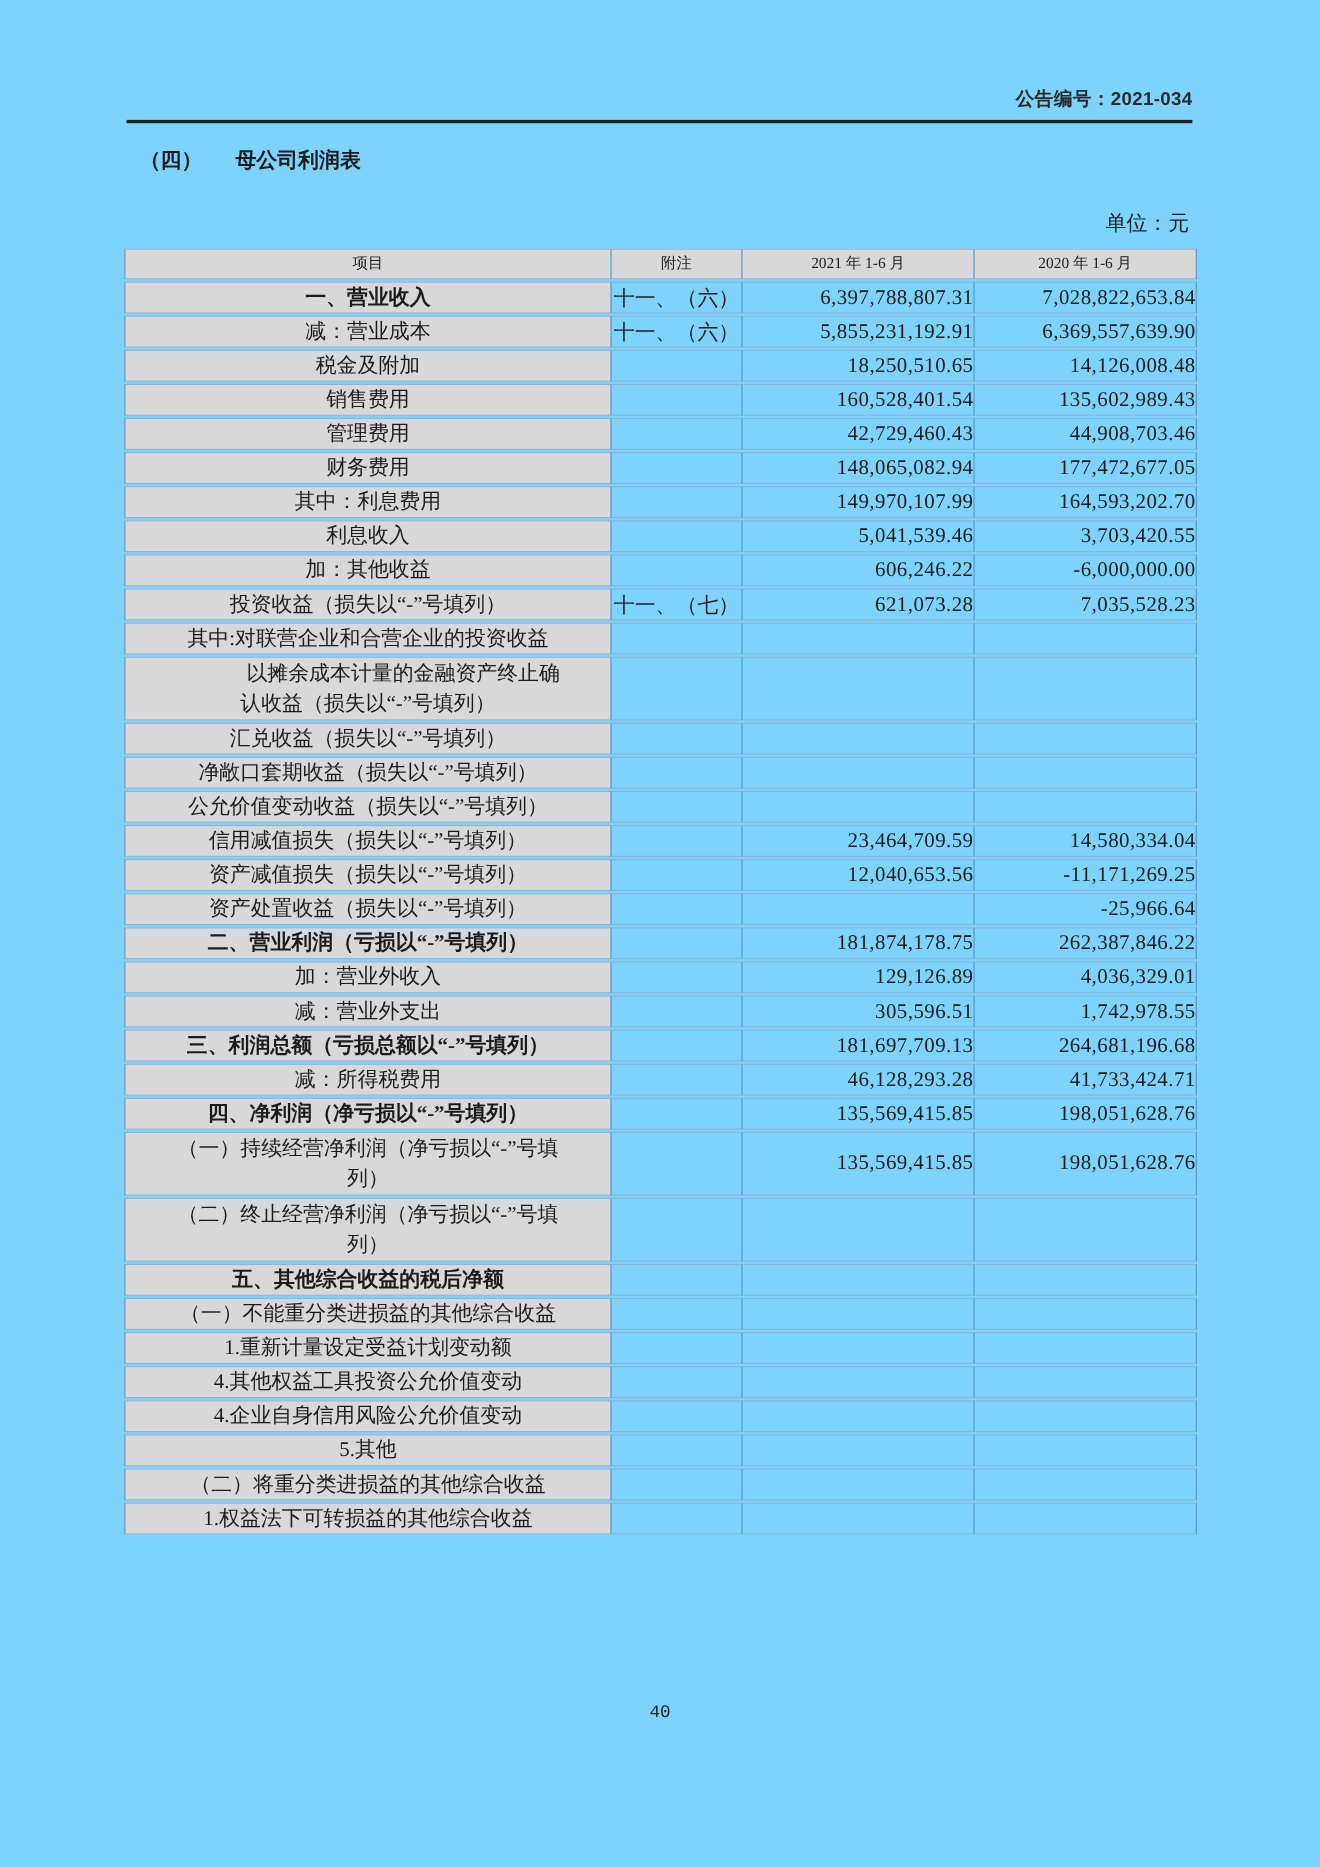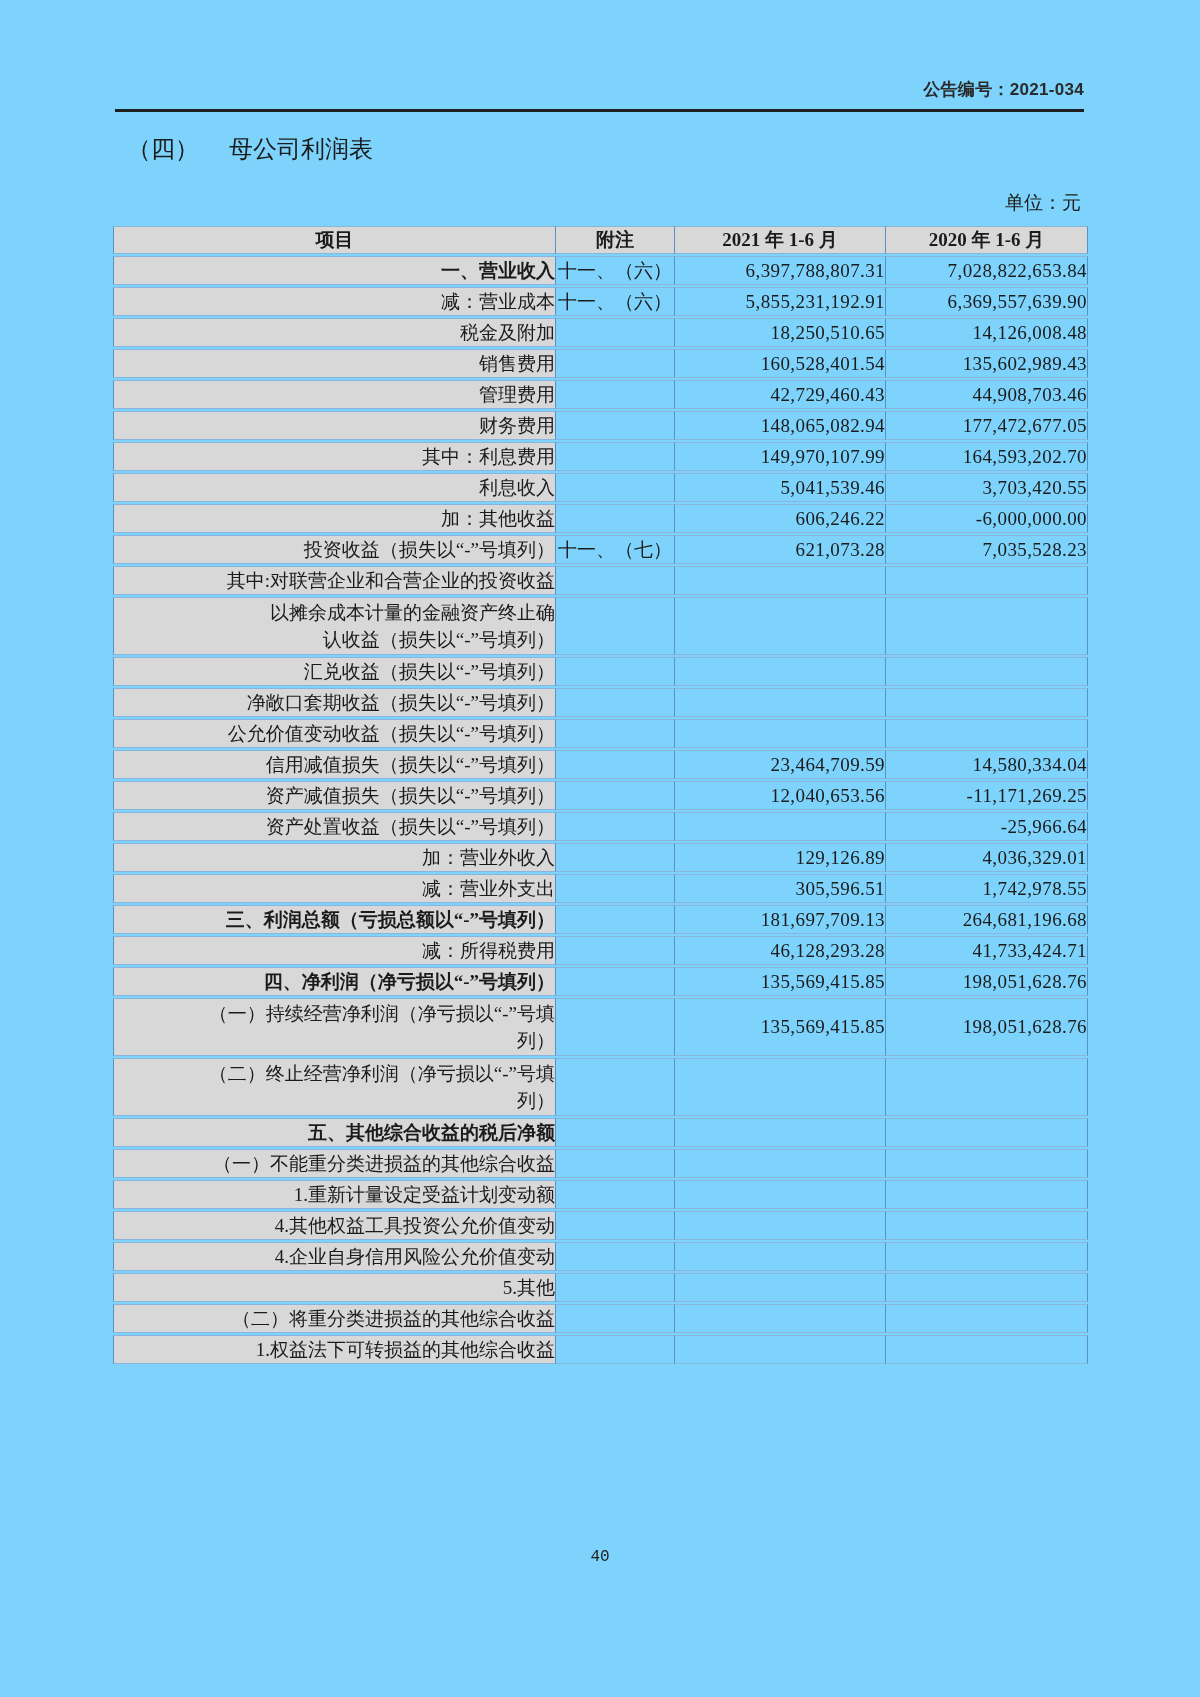--- a/index.html
+++ b/index.html
@@ -23,21 +23,21 @@
     position:absolute;top:78px;right:116px;
     font-family:"Liberation Sans","DejaVu Sans",sans-serif;
     font-weight:700;font-size:17px;color:#2a2a2a;letter-spacing:0.3px;
   }
   .rule{
     position:absolute;top:109px;left:115px;width:969px;height:3px;
     background:var(--rule);
   }
   .section-title{
     position:absolute;top:133px;left:127px;
-    font-size:24px;font-weight:400;
+    font-size:19px;font-weight:700;
   }
   .section-title .sec-no{margin-right:30px;}
   .unit{
     position:absolute;top:190px;right:119px;
     font-size:19px;
   }
   .table-wrap{
     position:absolute;top:224px;left:113px;width:975px;
   }
   table.statement{
@@ -56,27 +56,27 @@
     padding:0;
     vertical-align:middle;
     overflow:hidden;
   }
   table.statement th:last-child,
   table.statement td:last-child{
     border-right:1px solid var(--border-v);
   }
   table.statement th{
     background:var(--cell-gray);
-    font-weight:700;
-    font-size:19px;
+    font-weight:400;
+    font-size:14px;
     text-align:center;
   }
   td.item{
     background:var(--cell-gray);
-    text-align:right;
+    text-align:center;
     white-space:pre-line;
     line-height:27px;
     margin-left:28px;
   }
   td.note{text-align:center;}
   td.num{
     text-align:right;
     padding-right:11px;
     letter-spacing:0.4px;
     font-variant-numeric:tabular-nums;
@@ -228,20 +228,26 @@
             <td class="note"></td>
             <td class="num">12,040,653.56</td>
             <td class="num">-11,171,269.25</td>
           </tr>
           <tr>
             <td class="item ind1">资产处置收益（损失以“-”号填列）</td>
             <td class="note"></td>
             <td class="num"></td>
             <td class="num">-25,966.64</td>
           </tr>
+          <tr class="bold">
+            <td class="item ind0">二、营业利润（亏损以“-”号填列）</td>
+            <td class="note"></td>
+            <td class="num">181,874,178.75</td>
+            <td class="num">262,387,846.22</td>
+          </tr>
           <tr>
             <td class="item ind0">加：营业外收入</td>
             <td class="note"></td>
             <td class="num">129,126.89</td>
             <td class="num">4,036,329.01</td>
           </tr>
           <tr>
             <td class="item ind0">减：营业外支出</td>
             <td class="note"></td>
             <td class="num">305,596.51</td>

